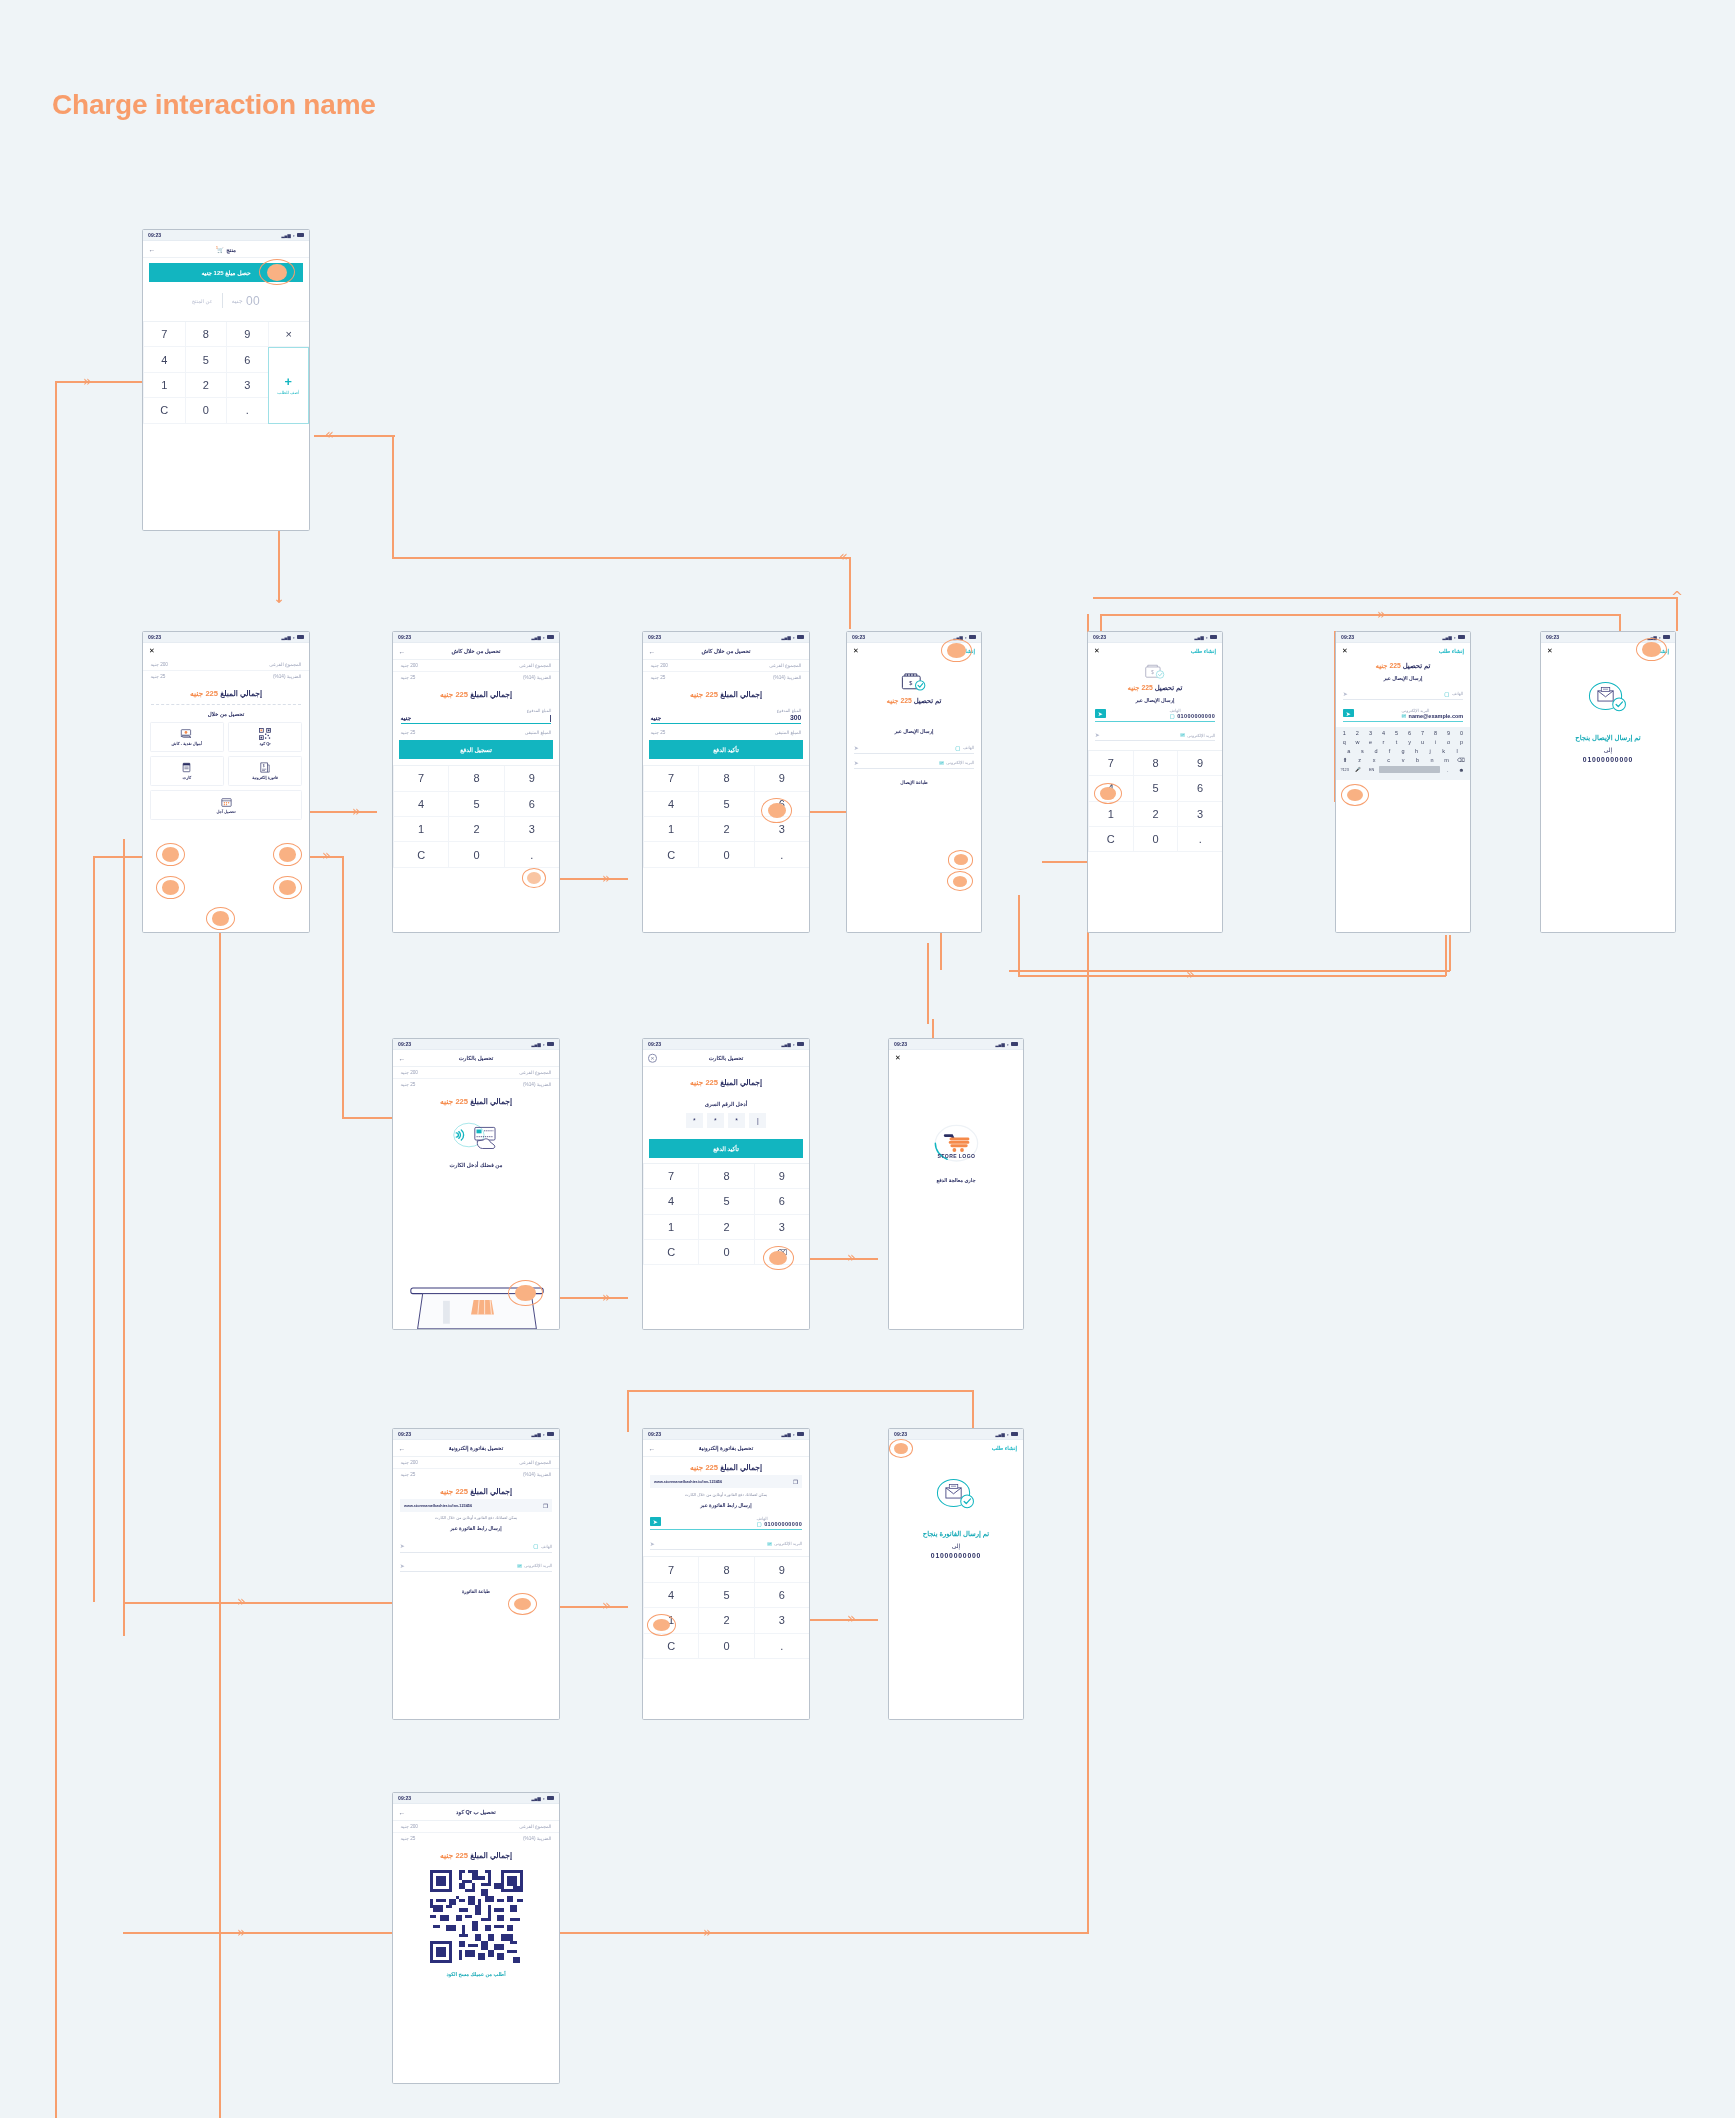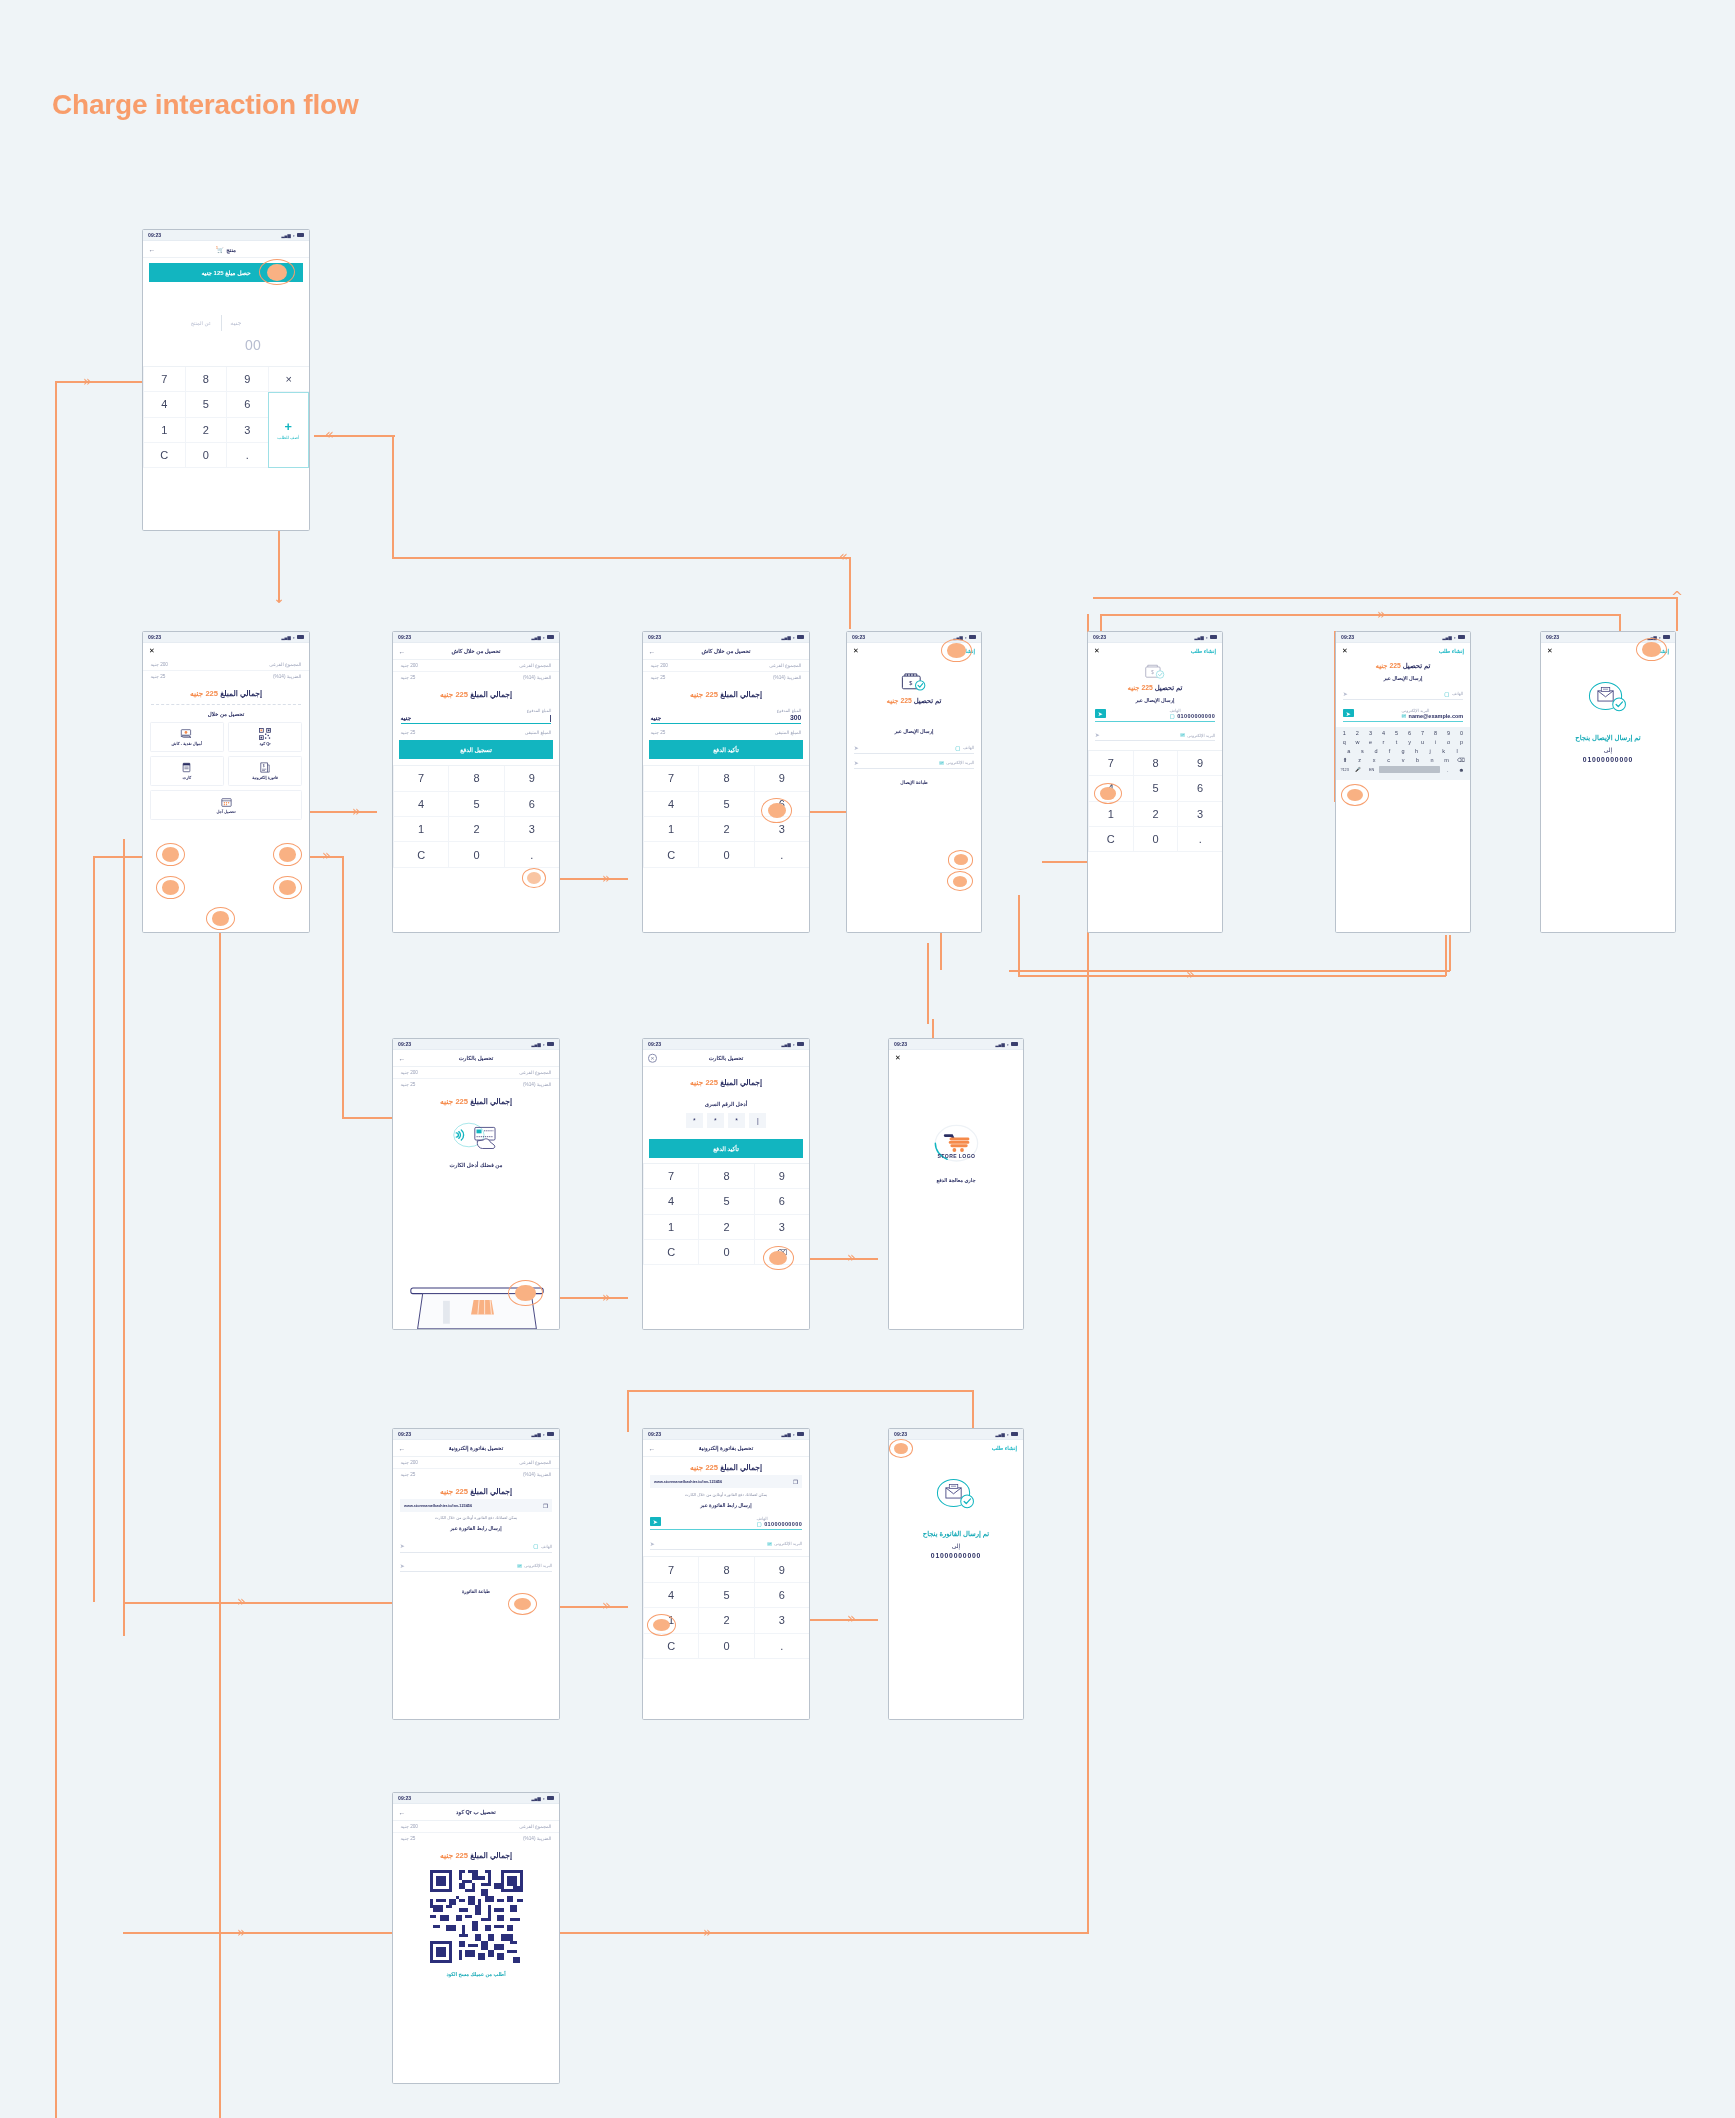--- a/index.html
+++ b/index.html
@@ -95,21 +95,21 @@
     border:0.6px solid #9ee0e6; flex-direction:column; gap:0.8px;
     grid-row:span 3; height:auto;
   }
   .key.addorder .plus { color:#12b5c0; font-size:12.7px; font-weight:bold; line-height:1; }
   .key.addorder .lbl { color:#12b5c0; font-size:4.2px; direction:rtl; }
 
   .amountrow {
     display:flex; direction:rtl; align-items:center; justify-content:center;
     padding:11px 0 12.7px; gap:0; color:#b7bdd0;
   }
-  .amountrow .amt { font-size:14px; letter-spacing:0.4px;margin-top:44px; }
+  .amountrow .amt { font-size:12px; letter-spacing:0.4px; }
   .amountrow .cur { font-size:6.4px; margin-right:3.4px; }
   .amountrow .divider { width:0.4px; height:15.3px; background:#dde3ea; margin:0 9.3px; }
   .amountrow .about { font-size:5.1px; }
 
   .fieldlbl { direction:rtl; text-align:right; font-size:4.2px; color:#9aa1b8; padding:0 7.6px; }
   .fieldbox {
     display:flex; direction:rtl; align-items:center; justify-content:space-between;
     margin:0.8px 7.6px 0; border-bottom:0.8px solid #12b5c0; padding-bottom:1.7px;
   }
   .fieldbox .v { font-size:6.8px; color:#2b2f63; font-weight:bold; }
@@ -176,21 +176,21 @@
   .hot { position:absolute; border:1.3px solid #f79e6d; border-radius:50%;
          display:flex; align-items:center; justify-content:center; }
   .hot i { display:block; border-radius:50%; background:#f9b183; }
   .hot.light i { background:#f9c5a3; }
 </style>
 </head>
 <body>
 
 <div id="canvas">
 
-  <div class="page-title">Charge interaction flow</div>
+  <div class="page-title">Charge interaction name</div>
 
   <div class="ln v" style="left:278px;top:285px;height:317px;"></div>
   <div class="arw" style="left:273px;top:591px;">⌄</div>
 
   <div class="ln v" style="left:55px;top:381px;height:428px;"></div>
   <div class="ln h" style="left:55px;top:381px;width:89px;"></div>
   <div class="arw" style="left:83px;top:374px;">»</div>
 
   <div class="ln h" style="left:314px;top:435px;width:81px;"></div>
   <div class="ln v" style="left:392px;top:435px;height:123px;"></div>

